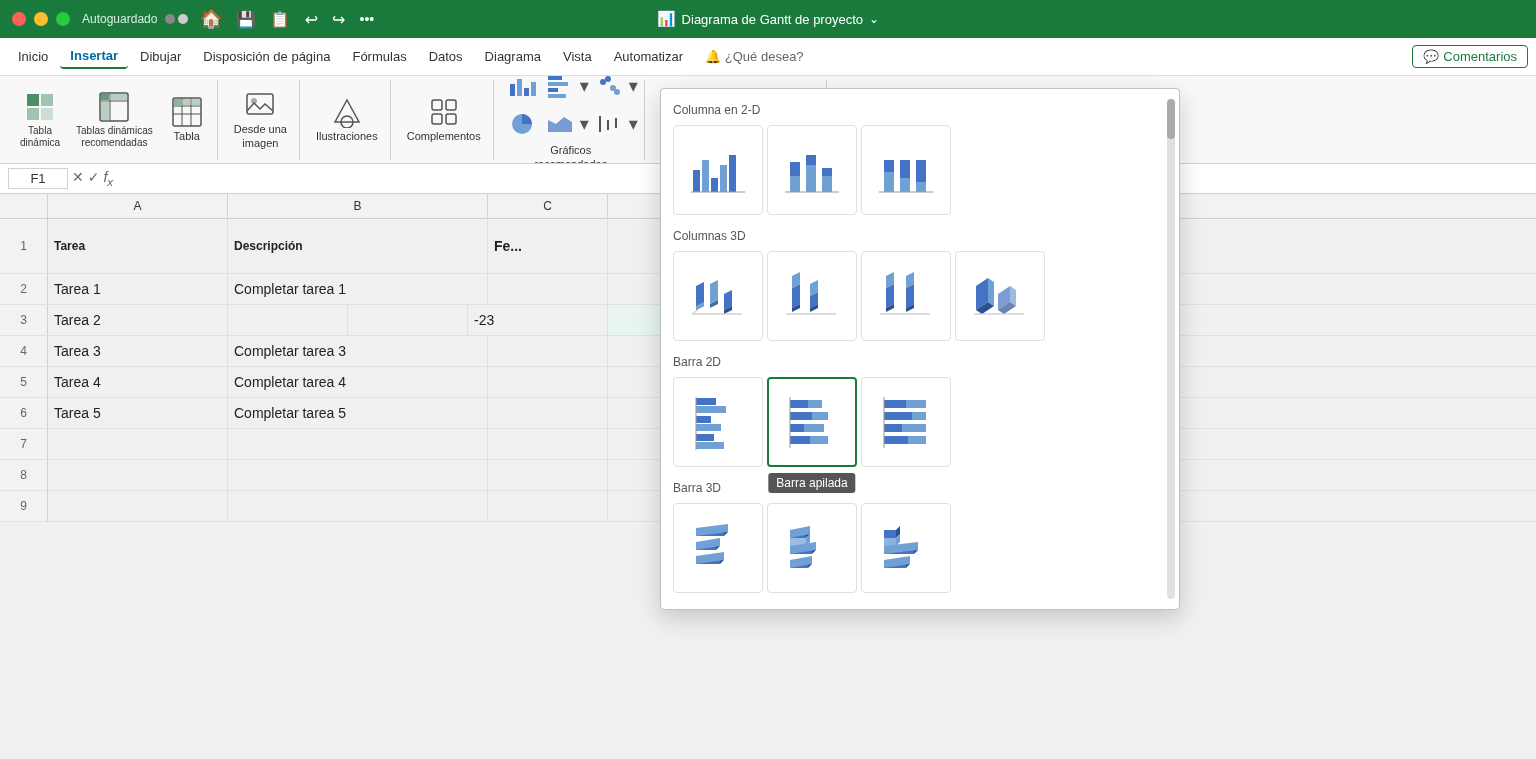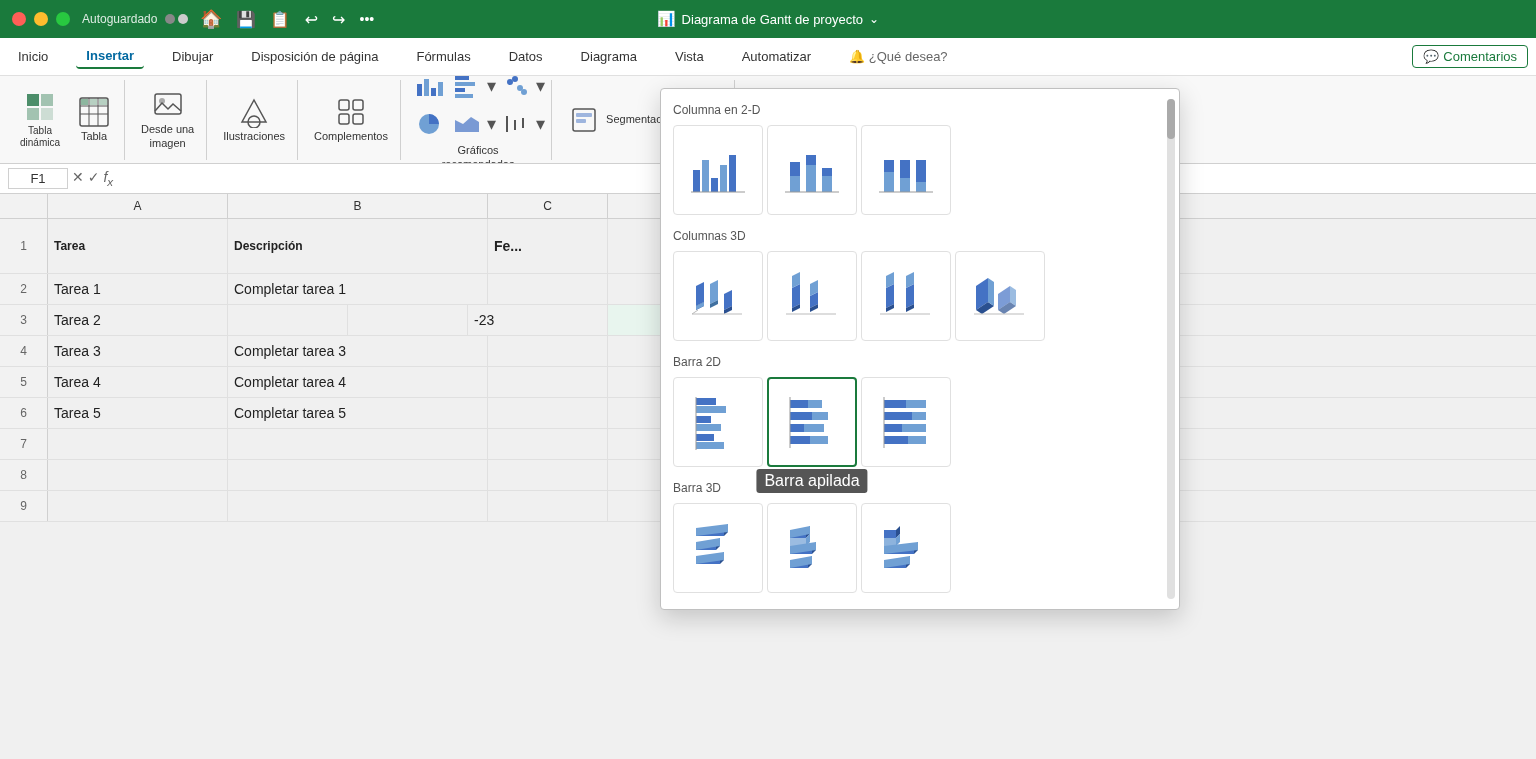--- a/index.html
+++ b/index.html
@@ -39,21 +39,21 @@
     }
 
     
     .menu-bar {
       background: white;
       height: 38px;
       display: flex;
       align-items: center;
       padding: 0 8px;
       border-bottom: 1px solid #e0e0e0;
-      gap: 18px;
+      gap: 2px;
     }
     .menu-item {
       padding: 4px 10px;
       font-size: 13px;
       color: #333;
       cursor: pointer;
       border-radius: 4px;
     }
     .menu-item.active {
       color: #0369a1;
@@ -296,21 +296,21 @@
       height: 40px;
       background: #aaa;
       border-radius: 4px;
     }
 
     
     .chart-tooltip {
       position: absolute;
       background: #555;
       color: white;
-      font-size: 16px;
+      font-size: 12px;
       padding: 3px 8px;
       border-radius: 3px;
       pointer-events: none;
       white-space: nowrap;
       bottom: -28px;
       left: 50%;
       transform: translateX(-50%);
     }
 
     
@@ -381,20 +381,33 @@
             <rect x="17" y="17" width="12" height="12" fill="#217346" opacity="0.2"></rect>
           </svg>
         </div>
         <div class="ribbon-btn-label" style="font-size:10px;">Tabla<br>dinámica</div>
       </div>
       <div class="ribbon-btn">
         <div class="ribbon-btn-icon">
           <svg width="32" height="32" viewBox="0 0 32 32">
             <rect x="2" y="2" width="28" height="28" rx="2" fill="none" stroke="#555" stroke-width="1.5"></rect>
             <line x1="2" y1="10" x2="30" y2="10" stroke="#555" stroke-width="1"></line>
+            <line x1="12" y1="2" x2="12" y2="30" stroke="#555" stroke-width="1"></line>
+            <rect x="3" y="3" width="8" height="6" fill="#217346" opacity="0.7"></rect>
+            <rect x="13" y="3" width="16" height="6" fill="#217346" opacity="0.3"></rect>
+            <rect x="3" y="11" width="8" height="18" fill="#217346" opacity="0.3"></rect>
+          </svg>
+        </div>
+        <div class="ribbon-btn-label" style="font-size:10px;">Tablas dinámicas<br>recomendadas</div>
+      </div>
+      <div class="ribbon-btn">
+        <div class="ribbon-btn-icon">
+          <svg width="32" height="32" viewBox="0 0 32 32">
+            <rect x="2" y="2" width="28" height="28" rx="2" fill="none" stroke="#555" stroke-width="1.5"></rect>
+            <line x1="2" y1="10" x2="30" y2="10" stroke="#555" stroke-width="1"></line>
             <line x1="2" y1="18" x2="30" y2="18" stroke="#555" stroke-width="1"></line>
             <line x1="11" y1="2" x2="11" y2="30" stroke="#555" stroke-width="1"></line>
             <line x1="20" y1="2" x2="20" y2="30" stroke="#555" stroke-width="1"></line>
             <rect x="3" y="3" width="7" height="6" fill="#217346" opacity="0.5"></rect>
             <rect x="12" y="3" width="7" height="6" fill="#217346" opacity="0.3"></rect>
             <rect x="21" y="3" width="8" height="6" fill="#217346" opacity="0.3"></rect>
           </svg>
         </div>
         <div class="ribbon-btn-label">Tabla</div>
       </div>

